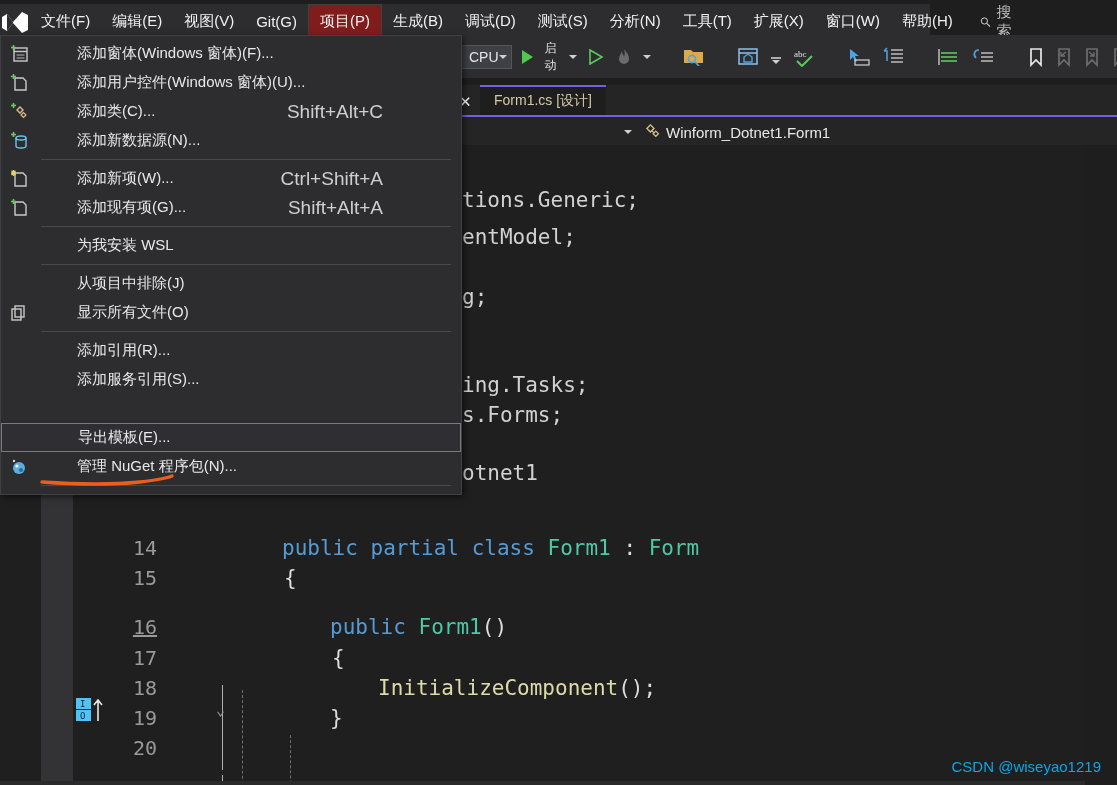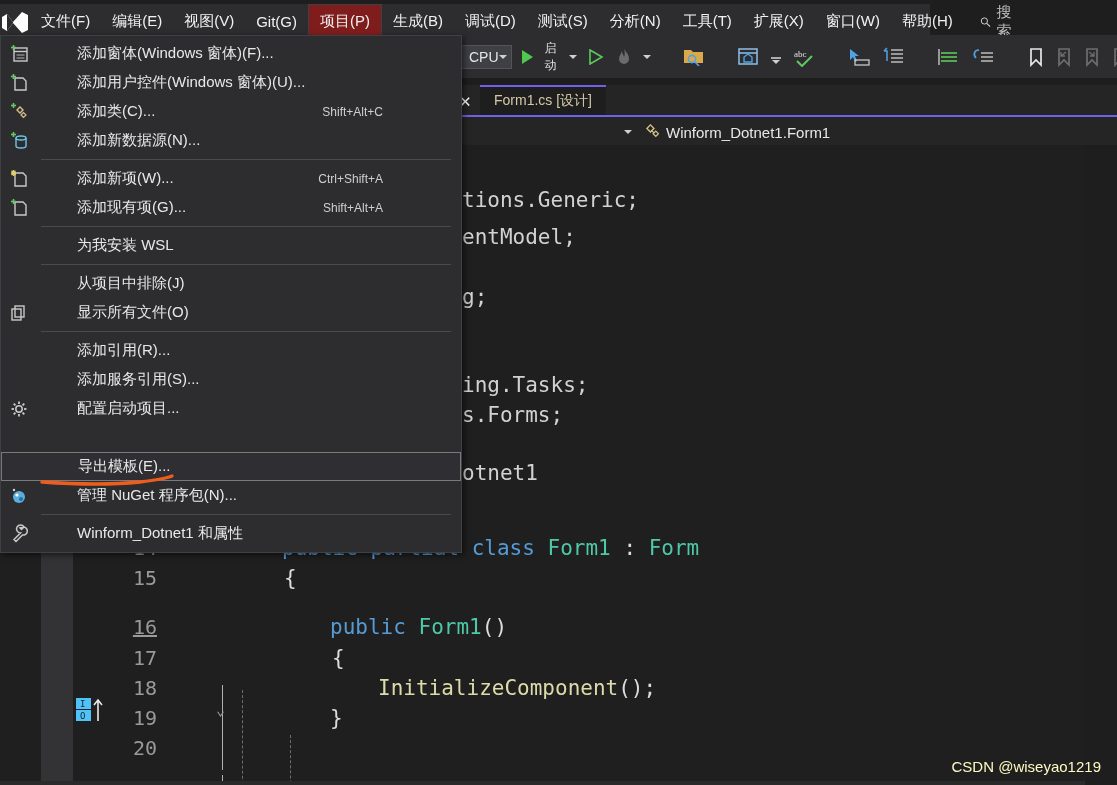--- a/index.html
+++ b/index.html
@@ -81,29 +81,29 @@
 
   
   .dropdown {
     position: absolute; left: 0; top: 35px; width: 462px;
     background: #2d2d30; border: 1px solid #3f3f46; padding: 3px 0 4px 0;
     box-shadow: 2px 2px 6px rgba(0,0,0,.55);
   }
   .mi { position: relative; height: 29px; display: flex; align-items: center; cursor: default; gap: 40px; }
   .mi-icon { width: 36px; height: 29px; display: flex; align-items: center; justify-content: center; flex: 0 0 36px; }
   .mi-label { color: #e8e8e8; font-size: 15px; white-space: nowrap; flex: 1; }
-  .mi-shortcut { color: #cfcfcf; font-size: 12px; padding-right: 78px; white-space: nowrap; }
+  .mi-shortcut { color: #cfcfcf; font-size: 19px; padding-right: 78px; white-space: nowrap; }
   .mi.selected { background: #2f2f33; border: 1px solid #7a7a7a; }
   .mi-sep { height: 1px; background: #4a4a4e; margin: 4px 10px 4px 40px; }
 
   .underline-svg { position: absolute; left: 0; top: 0; pointer-events: none; }
 
   .watermark {
     position: absolute; right: 16px; bottom: 10px;
-    color: #fef9c3; font-size: 15px;
+    color: #0ea5e9; font-size: 15px;
     font-family: "Liberation Sans", sans-serif;
   }
   .hscroll { position: absolute; left: 0; bottom: 0; width: 1085px; height: 4px; background: #2a2a2a; }
 </style>
 </head>
 <body>
 
 <div id="root">
 
   <div class="editor">
@@ -462,62 +462,38 @@
         <div class="mi-sep"></div>
         <div class="mi">
           <span class="mi-icon"></span>
           <span class="mi-label">添加引用(R)...</span>
         </div>
         <div class="mi">
           <span class="mi-icon"></span>
           <span class="mi-label">添加服务引用(S)...</span>
         </div>
         <div class="mi">
-          <span class="mi-icon">
-            <svg width="20" height="20" viewBox="0 0 20 20">
-              <circle cx="10" cy="10" r="3.2" fill="none" stroke="#c9c9c9" stroke-width="1.5"></circle>
-              <line x1="15" y1="10" x2="17.5" y2="10" stroke="#c9c9c9" stroke-width="1.8"></line>
-              <line x1="13.535533905932738" y1="13.535533905932738" x2="15.303300858899107" y2="15.303300858899107" stroke="#c9c9c9" stroke-width="1.8"></line>
-              <line x1="10" y1="15" x2="10" y2="17.5" stroke="#c9c9c9" stroke-width="1.8"></line>
-              <line x1="6.464466094067262" y1="13.535533905932738" x2="4.696699141100894" y2="15.303300858899107" stroke="#c9c9c9" stroke-width="1.8"></line>
-              <line x1="5" y1="10" x2="2.5" y2="10.000000000000002" stroke="#c9c9c9" stroke-width="1.8"></line>
-              <line x1="6.464466094067261" y1="6.464466094067262" x2="4.6966991411008925" y2="4.696699141100894" stroke="#c9c9c9" stroke-width="1.8"></line>
-              <line x1="9.999999999999998" y1="5" x2="9.999999999999998" y2="2.5" stroke="#c9c9c9" stroke-width="1.8"></line>
-              <line x1="13.535533905932738" y1="6.464466094067261" x2="15.303300858899105" y2="4.6966991411008925" stroke="#c9c9c9" stroke-width="1.8"></line>
-            </svg>
-          </span>
-          <span class="mi-label">配置启动项目...</span>
-        </div>
-        <div class="mi">
           <span class="mi-icon"></span>
         </div>
         <div class="mi selected">
           <span class="mi-icon"></span>
           <span class="mi-label">导出模板(E)...</span>
         </div>
         <div class="mi">
           <span class="mi-icon">
             <svg width="20" height="20" viewBox="0 0 20 20">
               <circle cx="10" cy="11" r="6" fill="#5aaee0"></circle>
               <circle cx="8" cy="9" r="1.6" fill="#ffffff"></circle>
               <circle cx="12" cy="13" r="2" fill="#2b6f9c"></circle>
               <circle cx="5" cy="4" r="1.2" fill="#d8d8d8"></circle>
             </svg>
           </span>
           <span class="mi-label">管理 NuGet 程序包(N)...</span>
         </div>
         <div class="mi-sep"></div>
-        <div class="mi">
-          <span class="mi-icon">
-            <svg width="20" height="20" viewBox="0 0 20 20">
-              <path d="M15 3 A4 4 0 1 0 11.5 9 L5 15.5 L7 17.5 L13.5 11 A4 4 0 0 0 15 3 L12.5 5.5 L11 4 Z" fill="none" stroke="#c9c9c9" stroke-width="1.5"></path>
-            </svg>
-          </span>
-          <span class="mi-label">Winform_Dotnet1 和属性</span>
-        </div>
       </div>
   </div>
 
   <svg class="underline-svg" width="1117" height="785">
     <path id="ann-path" d="M42 482 Q100 486 140 482 Q165 479 172 476" stroke="#ec5d1e" stroke-width="3.4" fill="none" stroke-linecap="round"></path>
   </svg>
 
   <div class="watermark">CSDN @wiseyao1219</div>
 </div>
 

